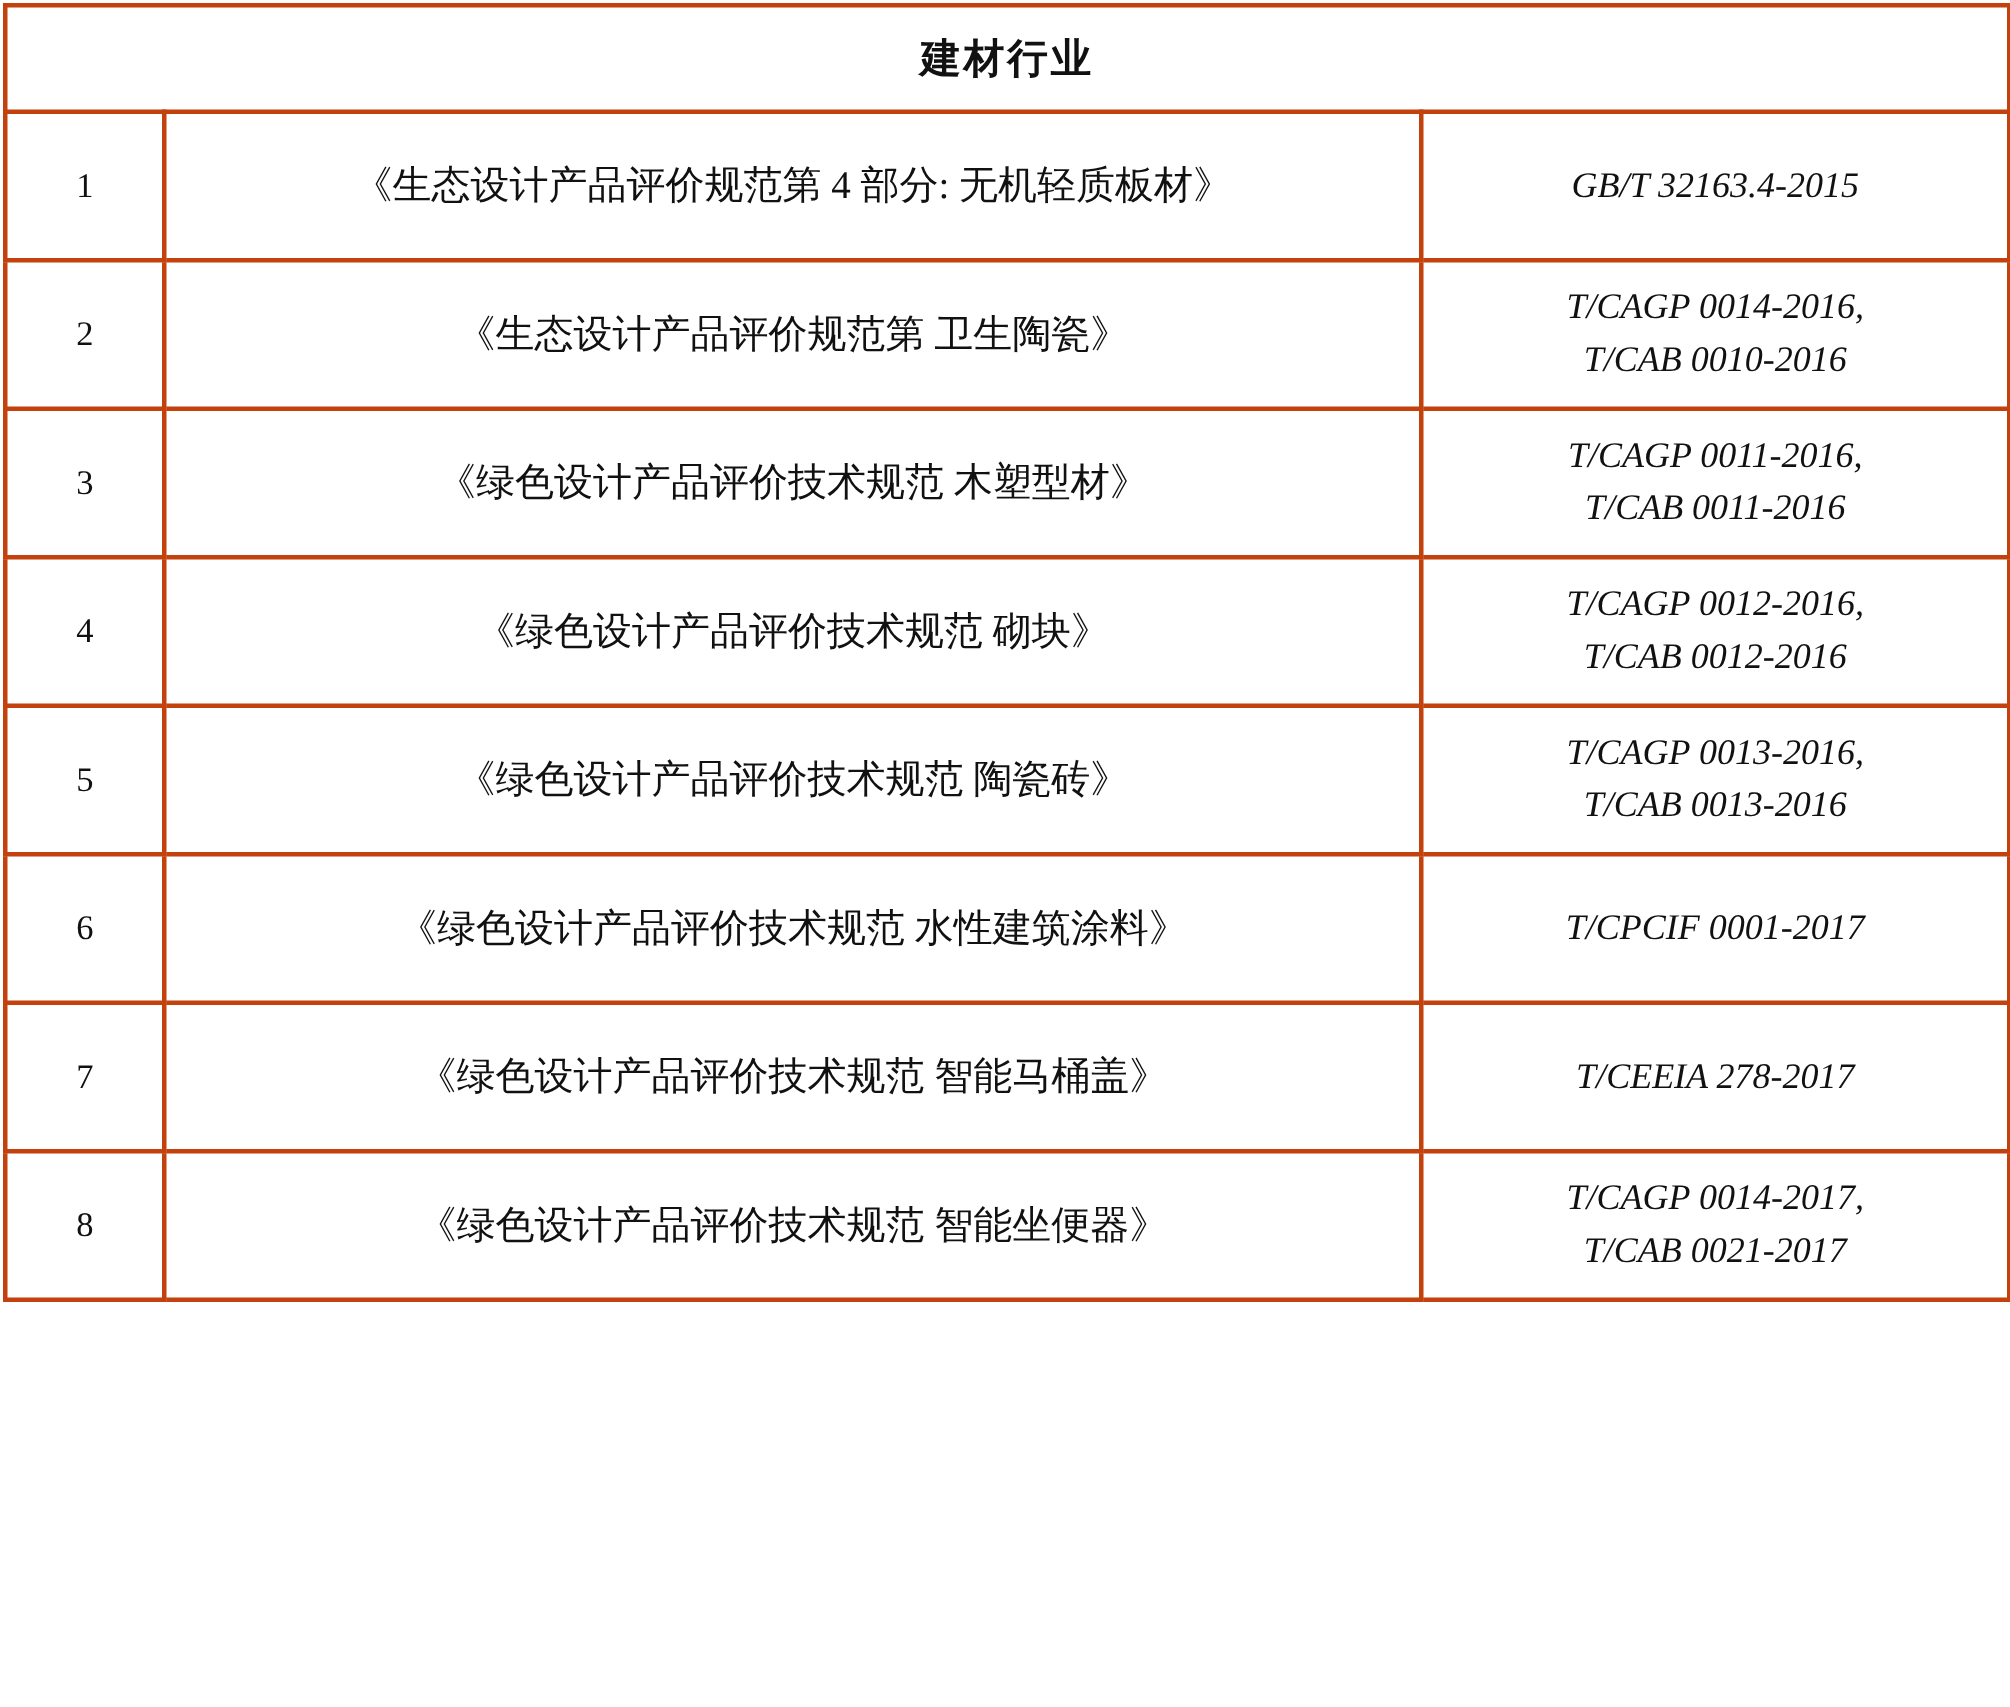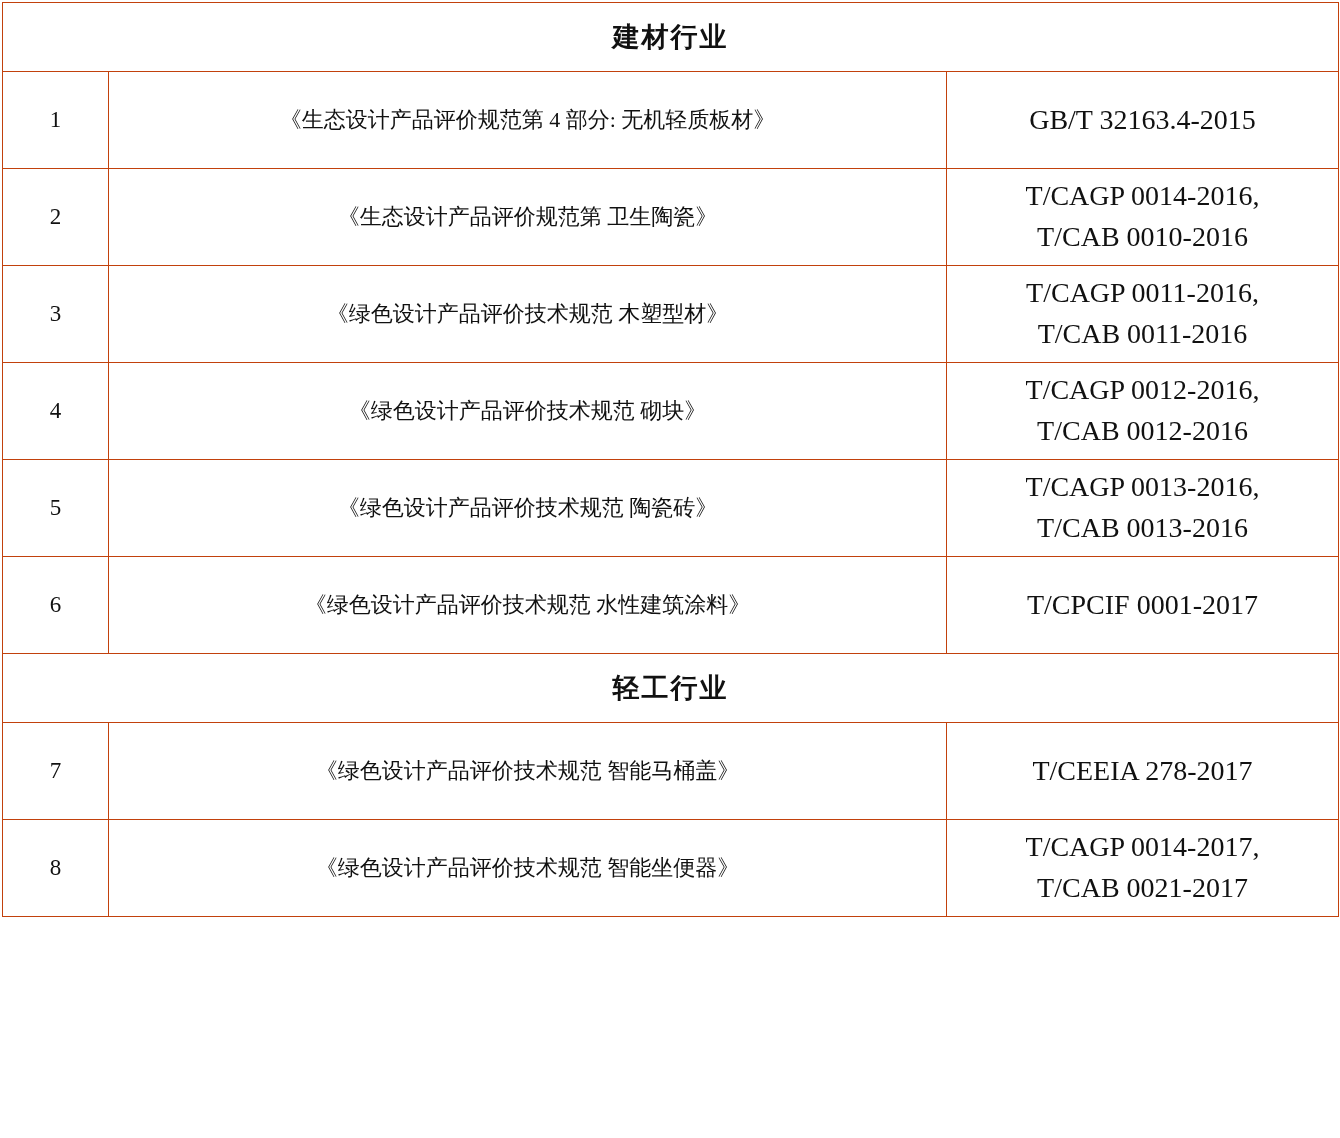--- a/index.html
+++ b/index.html
@@ -24,21 +24,21 @@
     border-collapse: collapse;
     table-layout: fixed;
     width: 1336px;
     margin: 2px 0 0 2px;
   }
   table.std-table col.col-num   { width: 106px; }
   table.std-table col.col-name  { width: 838px; }
   table.std-table col.col-code  { width: 392px; }
 
   table.std-table td {
-    border: 1px solid #c2410c;
+    border: 3px solid #c2410c;
     padding: 0;
     vertical-align: middle;
     background: #ffffff;
   }
   .section-row td {
     background: #d9d9d9;
     text-align: center;
     height: 68px;
   }
   .section-title {
@@ -47,29 +47,30 @@
     letter-spacing: 2px;
     line-height: 1.2;
   }
   .num-cell {
     text-align: center;
     font-size: 23px;
     height: 96px;
   }
   .name-cell {
     text-align: center;
-    font-size: 22px;
+    font-size: 26px;
     padding: 6px 10px;
     line-height: 1.3;
   }
   .code-cell {
     text-align: center;
-    font-size: 28px;
+    font-size: 24px;
     padding: 6px 8px;
     line-height: 1.45;
+    font-style: italic;
   }
   .code-cell .line { display: block; white-space: nowrap; }
   .name-cell .txt { display: inline-block; }
 </style>
 </head>
 <body>
 
 <div class="page">
   <table class="std-table">
     <colgroup>
@@ -137,25 +138,20 @@
       <tr>
         <td class="num-cell">6</td>
         <td class="name-cell">
           <span class="txt">《绿色设计产品评价技术规范  水性建筑涂料》</span>
         </td>
         <td class="code-cell">
           <span class="line">T/CPCIF 0001-2017</span>
         </td>
       </tr>
 
-      <tr class="section-row">
-        <td colspan="3">
-          <span class="section-title">轻工行业</span>
-        </td>
-      </tr>
       <tr>
         <td class="num-cell">7</td>
         <td class="name-cell">
           <span class="txt">《绿色设计产品评价技术规范  智能马桶盖》</span>
         </td>
         <td class="code-cell">
           <span class="line">T/CEEIA 278-2017</span>
         </td>
       </tr>
 

